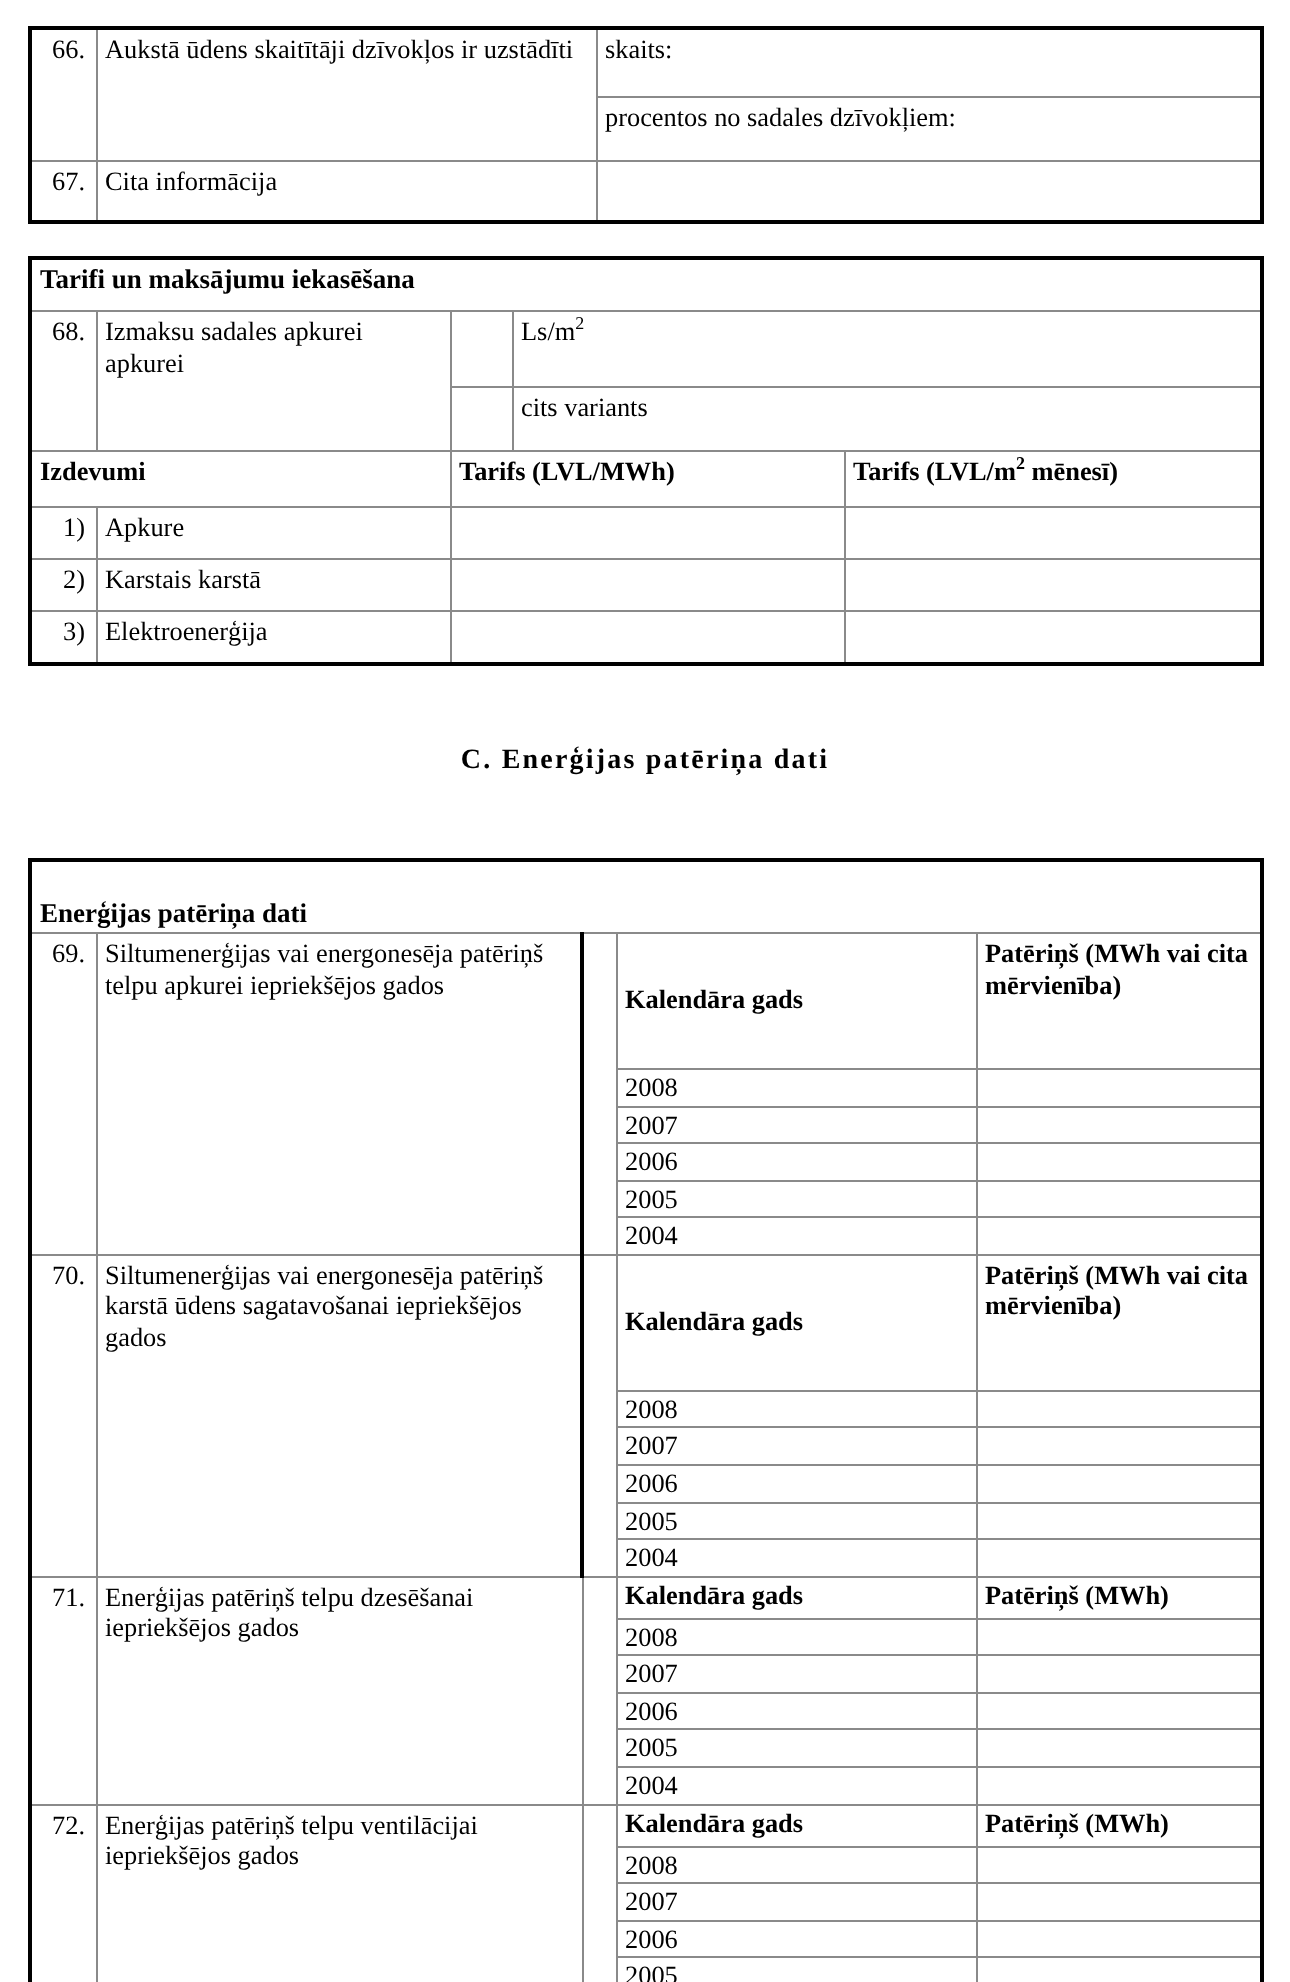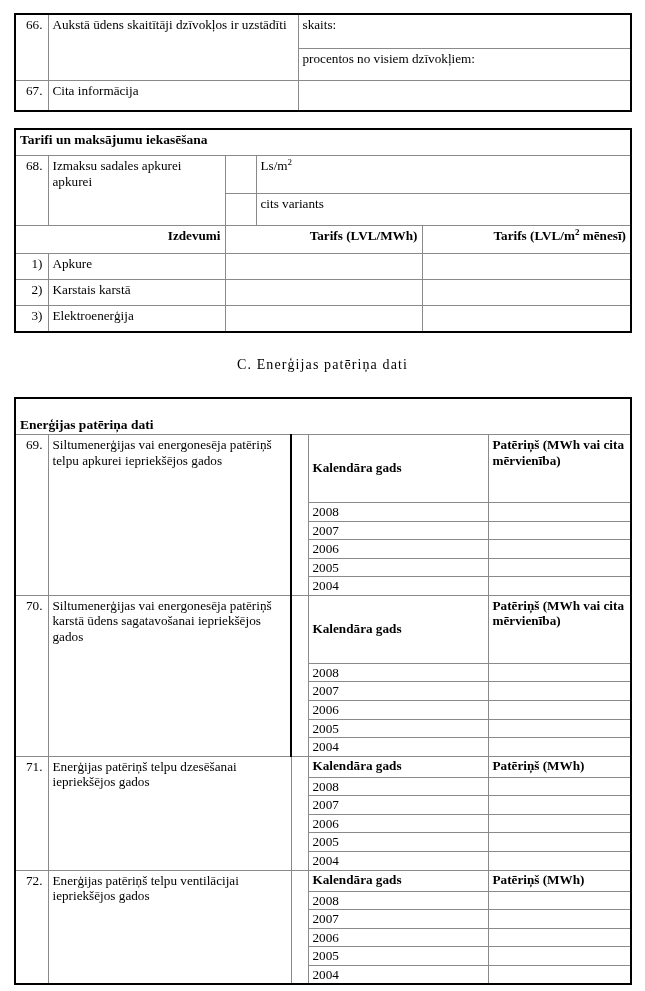--- a/index.html
+++ b/index.html
@@ -38,30 +38,30 @@
   
   table.outer {
     border: 2px solid #000;
   }
 
   .num {
     text-align: right;
     padding-right: 5px !important;
     white-space: nowrap;
   }
-  .ctr { text-align: right; }
+  .ctr { text-align: left; }
   .b { font-weight: bold; }
   .vmid { vertical-align: middle !important; }
 
   .section-title {
     text-align: center;
-    font-weight: normal;
+    font-weight: bold;
     font-size: 14px;
     letter-spacing: 1.1px;
-    margin: 0;
+    margin: 16px;
     padding: 0;
   }
 
   sup {
     font-size: 9px;
     vertical-align: super;
     line-height: 0;
   }
 
   .mid-rule { border-left: 2px solid #000 !important; }
@@ -86,21 +86,21 @@
         <col style="width:250px">
         <col style="width:333px">
     </colgroup>
     <tbody>
       <tr>
         <td class="num" rowspan="2">66.</td>
         <td rowspan="2">Aukstā ūdens skaitītāji dzīvokļos ir uzstādīti</td>
         <td style="height:28px">skaits:</td>
       </tr>
       <tr>
-        <td style="height:26px">procentos no visiem dzīvokļiem:</td>
+        <td style="height:26px">procentos no sadales dzīvokļiem:</td>
       </tr>
       <tr>
         <td class="num">67.</td>
         <td>Cita informācija</td>
         <td style="height:24px"></td>
       </tr>
     </tbody>
   </table>
 
   <div class="gapA"></div>

